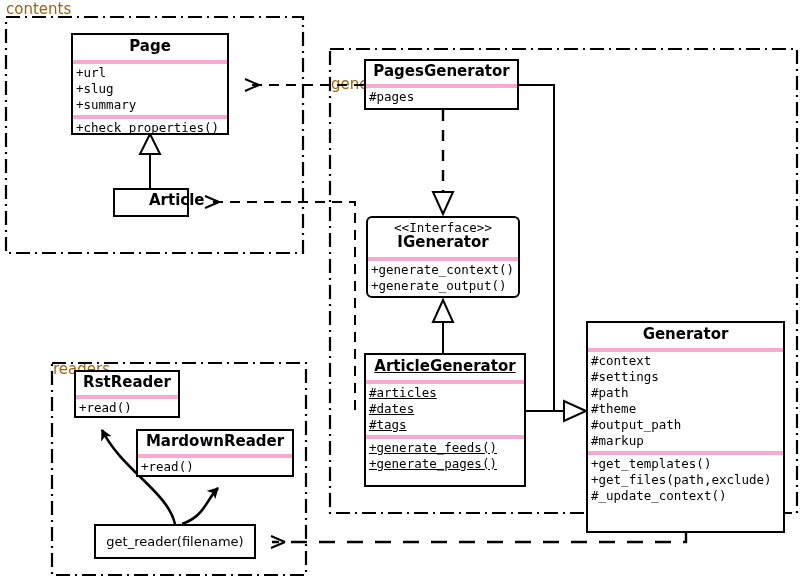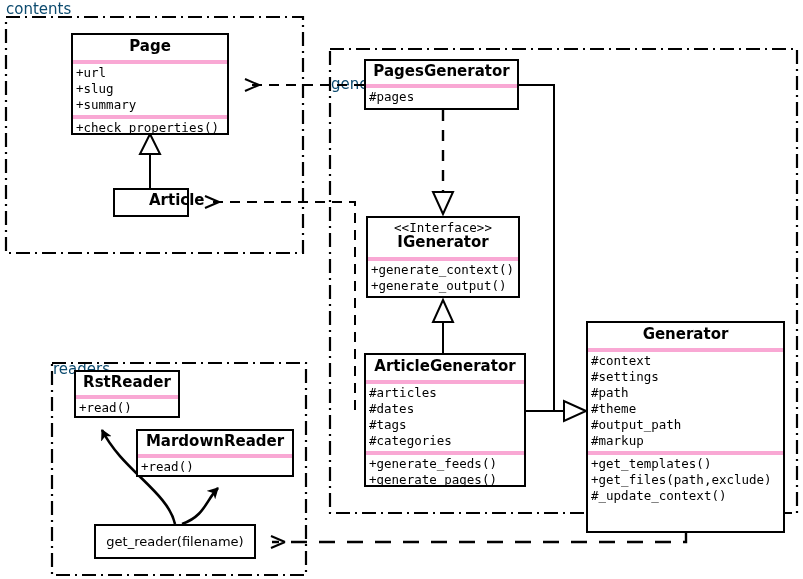--- a/index.html
+++ b/index.html
@@ -4,21 +4,21 @@
 <style>
   html,body{margin:0;padding:0;background:#ffffff;}
   body{width:803px;height:579px;position:relative;overflow:hidden;
        font-family:"DejaVu Sans", sans-serif;color:#000;}
   #canvas{position:absolute;left:0;top:0;width:803px;height:579px;}
   svg.layer{position:absolute;left:0;top:0;width:803px;height:579px;pointer-events:none;}
 
   
   .pkg{position:absolute;box-sizing:border-box;}
   .pkg-label{position:absolute;font-size:15px;font-family:"DejaVu Sans",sans-serif;
-             color:#0c4a6e;white-space:nowrap;letter-spacing:0px;}
+             color:#a16207;white-space:nowrap;letter-spacing:0px;}
 
   
   .cls{position:absolute;box-sizing:border-box;border:2px solid #000;background:#fff;}
   .cls-name{text-align:center;font-weight:bold;font-size:15px;
             font-family:"DejaVu Sans",sans-serif;padding:4px 6px 5px 6px;line-height:1.05;}
   .cls-stereo{text-align:center;font-weight:normal;font-size:12.5px;
               font-family:"DejaVu Sans Mono",monospace;line-height:1.1;padding-top:3px;}
   .cls-sec{border-top:4px solid #f9a8d4;padding:1px 3px 2px 3px;}
   .cls-sec .row{font-family:"DejaVu Sans Mono",monospace;font-size:12.5px;
                 line-height:16px;white-space:nowrap;}
@@ -111,38 +111,37 @@
     <div class="cls-name" style="padding:3px 6px 4px 6px;margin-left:28px;">Article</div>
   </div>
 
   <div class="cls" style="left:364px;top:59px;width:155px;height:51px;">
     <div class="cls-name" style="padding:3px 6px 4px 6px;">PagesGenerator</div>
     <div class="cls-sec">
       <div class="row">#pages</div>
     </div>
   </div>
 
-  <div class="cls" style="left:366px;top:216px;width:154px;height:82px;">
+  <div class="cls" style="left:366px;top:216px;width:154px;height:82px;border-radius:6px;">
     <div style="padding-bottom:3px;">
       <div class="cls-stereo">&lt;&lt;Interface&gt;&gt;</div>
       <div class="cls-name" style="padding:0 6px 3px 6px;">IGenerator</div>
     </div>
     <div class="cls-sec">
       <div class="row">+generate_context()</div>
       <div class="row">+generate_output()</div>
     </div>
   </div>
 
-  <div class="cls" style="left:364px;top:353px;width:162px;height:134px;">
+  <div class="cls" style="left:364px;top:353px;width:162px;height:134px;text-decoration:underline;">
     <div class="cls-name" style="padding:4px 6px 5px 6px;">ArticleGenerator</div>
     <div class="cls-sec">
       <div class="row">#articles</div>
       <div class="row">#dates</div>
       <div class="row">#tags</div>
-      <div class="row">#categories</div>
     </div>
     <div class="cls-sec">
       <div class="row">+generate_feeds()</div>
       <div class="row">+generate_pages()</div>
     </div>
   </div>
 
   <div class="cls" style="left:586px;top:321px;width:199px;height:212px;">
     <div class="cls-name">Generator</div>
     <div class="cls-sec">

